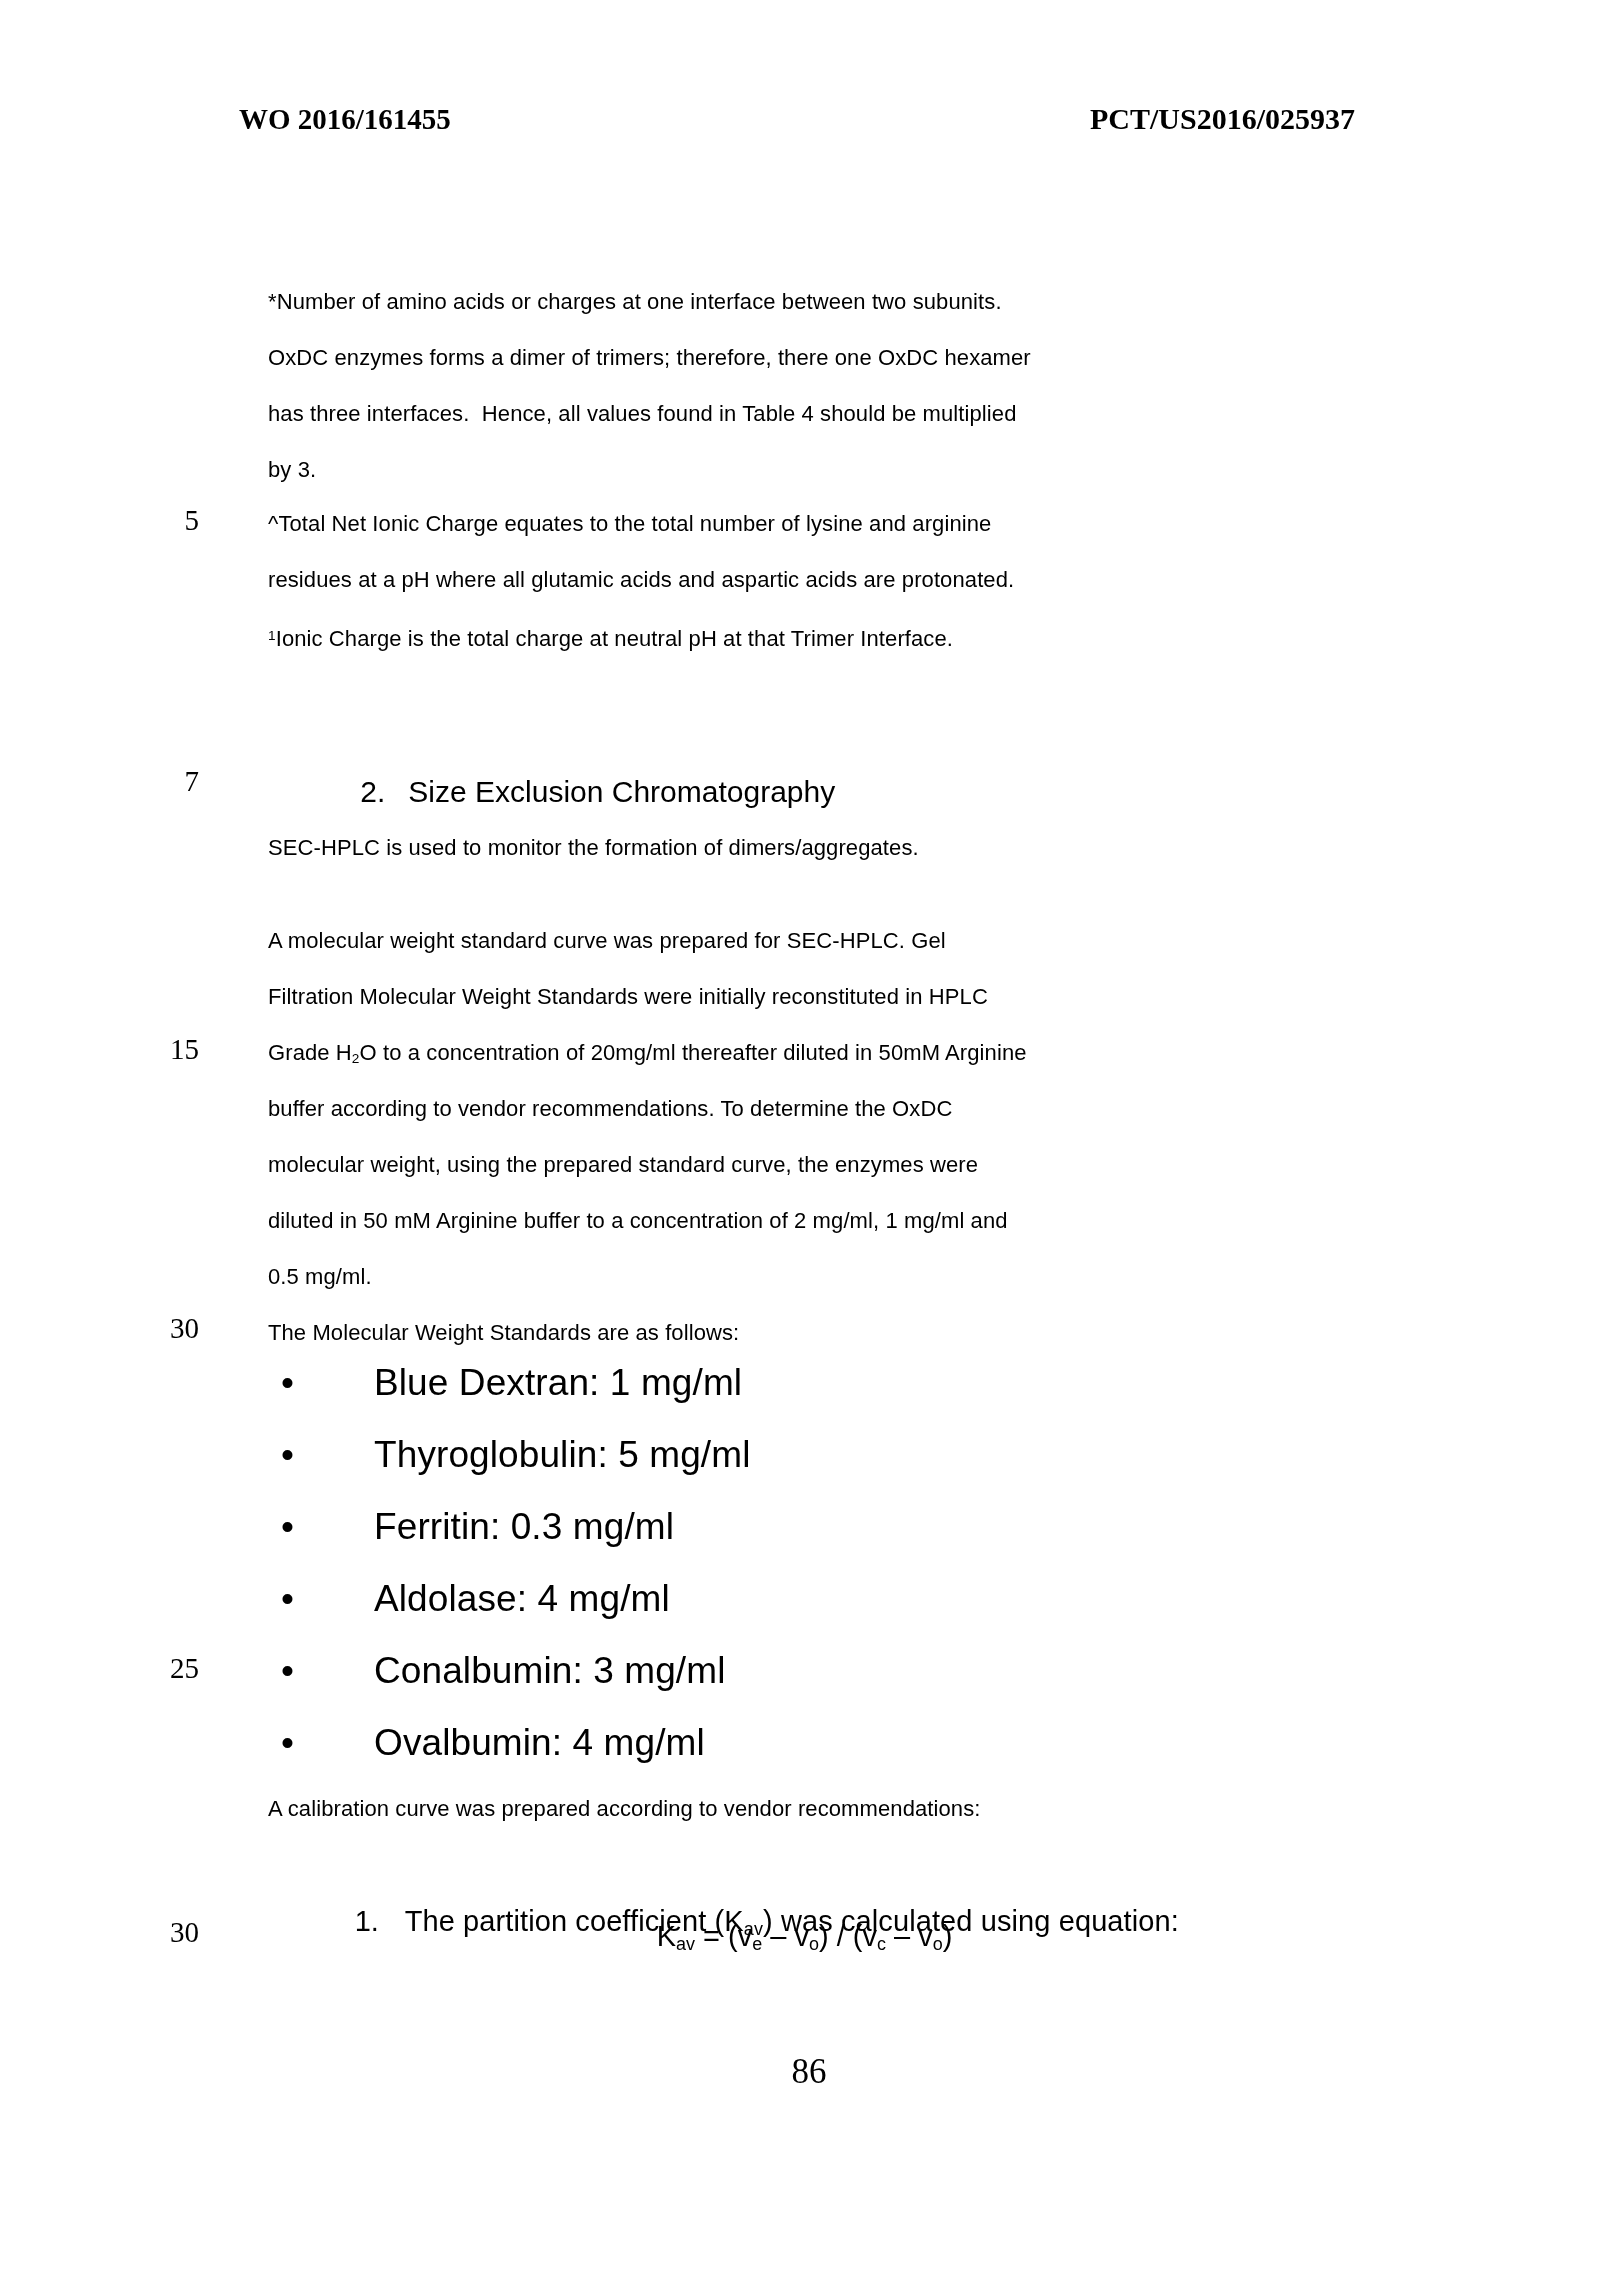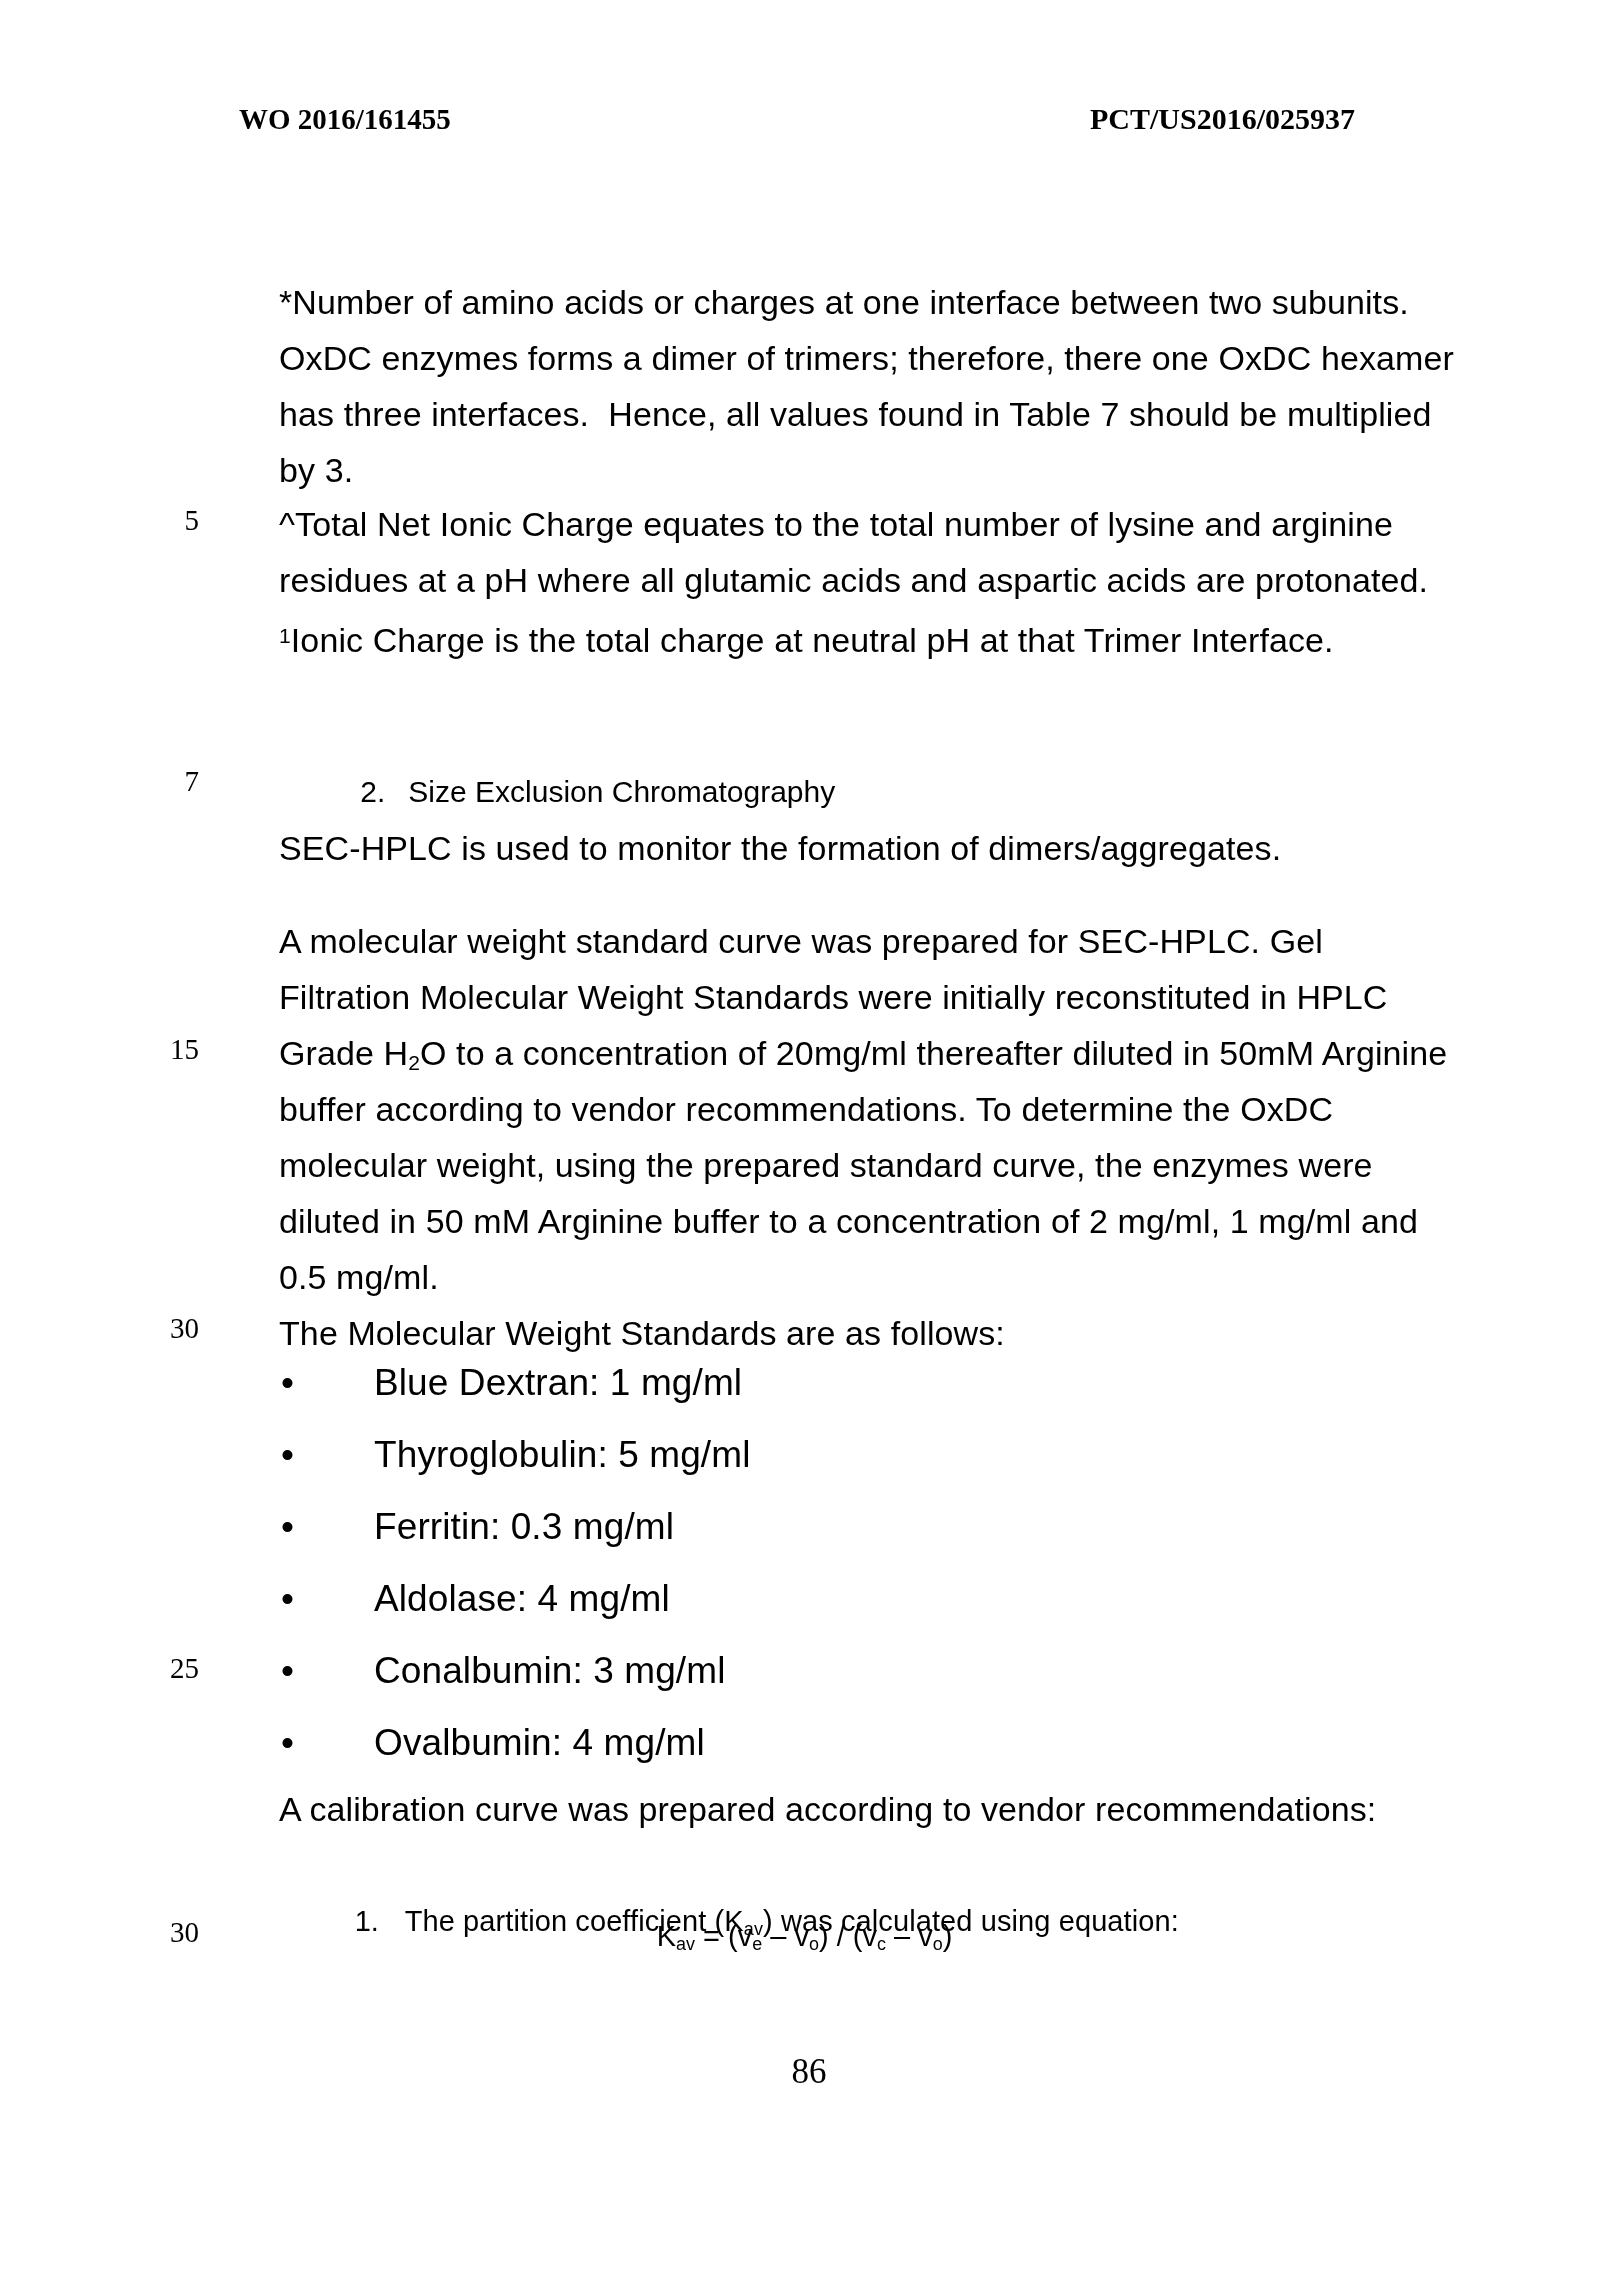--- a/index.html
+++ b/index.html
@@ -29,22 +29,22 @@
     font-size:29px;line-height:35px;white-space:pre;
   }
   .mn-0{top:503px}
   .mn-1{top:764px}
   .mn-2{top:1032px}
   .mn-3{top:1311px}
   .mn-4{top:1651px}
   .mn-5{top:1915px}
   
   .para{
-    position:absolute;left:279px;
-    font-size:34px;line-height:56px;
+    position:absolute;left:268px;
+    font-size:22px;line-height:56px;
     white-space:pre;letter-spacing:0.1px;
   }
   .p1{top:274px}
   .p2{top:496px}
   .p3{top:820px}
   .p4{top:913px}
   .p5{top:1781px}
   .tline{height:56px;}
   
   .heading{
@@ -92,21 +92,21 @@
 
   <div>
     <span class="mn mn-0">5</span>
     <span class="mn mn-1">7</span>
     <span class="mn mn-2">15</span>
     <span class="mn mn-3">30</span>
     <span class="mn mn-4">25</span>
     <span class="mn mn-5">30</span>
   </div>
 
-  <div class="para p1"><div class="tline">*Number of amino acids or charges at one interface between two subunits.</div><div class="tline">OxDC enzymes forms a dimer of trimers; therefore, there one OxDC hexamer</div><div class="tline">has three interfaces.  Hence, all values found in Table 7 should be multiplied</div><div class="tline">by 3.</div></div>
+  <div class="para p1"><div class="tline">*Number of amino acids or charges at one interface between two subunits.</div><div class="tline">OxDC enzymes forms a dimer of trimers; therefore, there one OxDC hexamer</div><div class="tline">has three interfaces.  Hence, all values found in Table 4 should be multiplied</div><div class="tline">by 3.</div></div>
 
   <div class="para p2"><div class="tline">^Total Net Ionic Charge equates to the total number of lysine and arginine</div><div class="tline">residues at a pH where all glutamic acids and aspartic acids are protonated.</div><div class="tline"><span class="sup">1</span>Ionic Charge is the total charge at neutral pH at that Trimer Interface.</div></div>
 
   <div class="heading">
     <span class="h-num">2.</span><span class="h-text">Size Exclusion Chromatography</span>
   </div>
 
   <div class="para p3"><div class="tline">SEC-HPLC is used to monitor the formation of dimers/aggregates.</div></div>
 
   <div class="para p4"><div class="tline">A molecular weight standard curve was prepared for SEC-HPLC. Gel</div><div class="tline">Filtration Molecular Weight Standards were initially reconstituted in HPLC</div><div class="tline">Grade H<span class="sub">2</span>O to a concentration of 20mg/ml thereafter diluted in 50mM Arginine</div><div class="tline">buffer according to vendor recommendations. To determine the OxDC</div><div class="tline">molecular weight, using the prepared standard curve, the enzymes were</div><div class="tline">diluted in 50 mM Arginine buffer to a concentration of 2 mg/ml, 1 mg/ml and</div><div class="tline">0.5 mg/ml.</div><div class="tline">The Molecular Weight Standards are as follows:</div></div>

